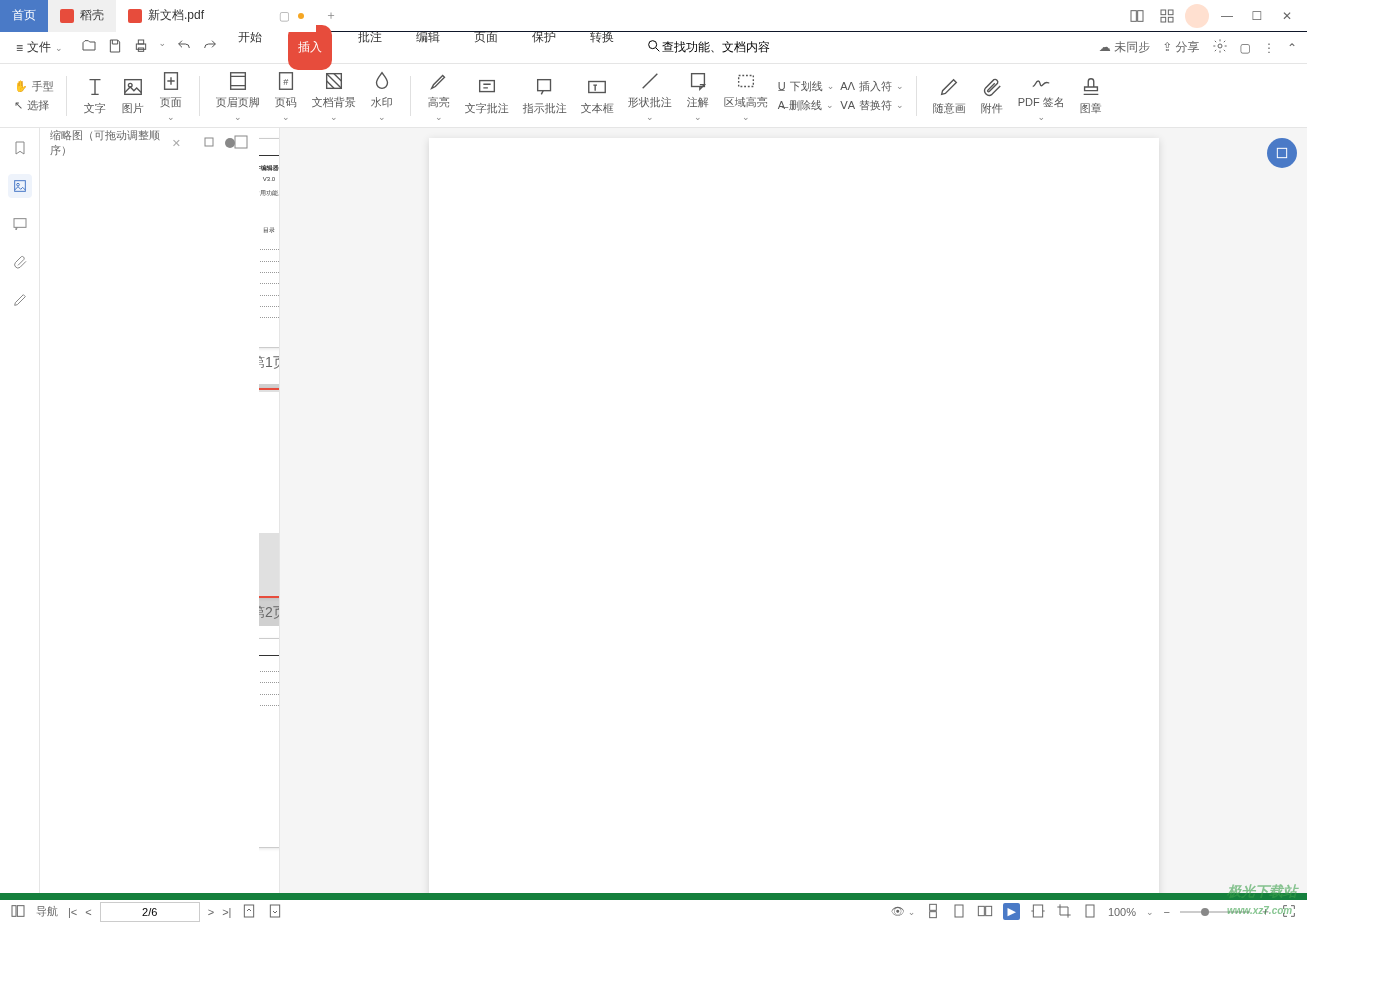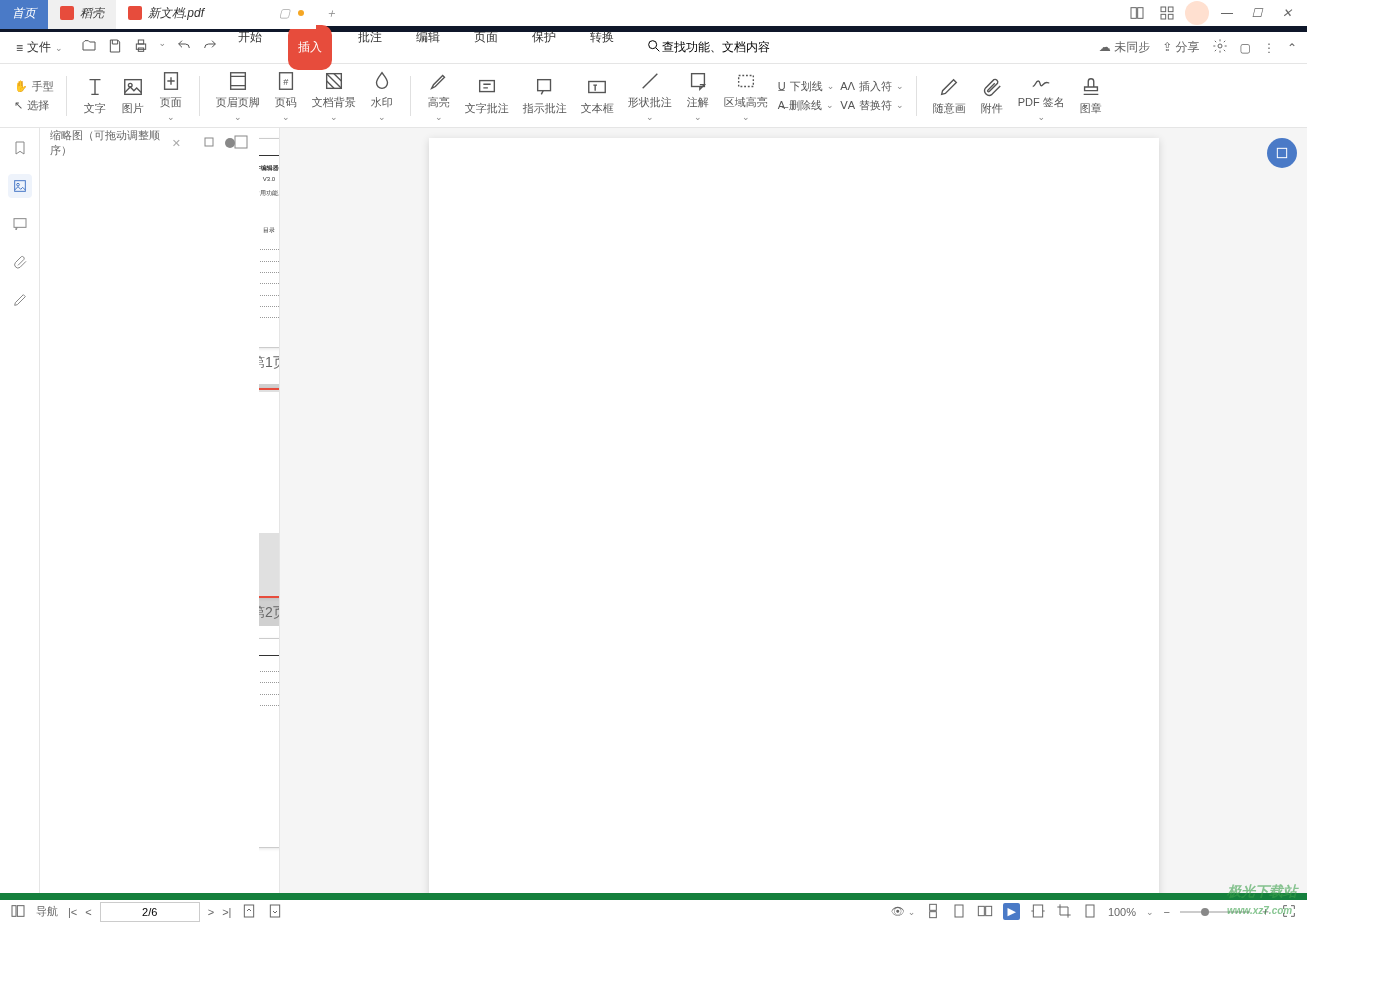--- a/index.html
+++ b/index.html
@@ -1,17 +1,17 @@
 <!DOCTYPE html>
 <html><head>
 <meta charset="utf-8">
 <style>
 *{margin:0;padding:0;box-sizing:border-box;font-family:"Microsoft YaHei",Arial,sans-serif;}
 body{background:#fff;font-size:12px;color:#333;overflow:hidden;width:1307px;height:923px;position:relative;}
-.titlebar{height:32px;display:flex;align-items:center;background:#fff;border-bottom:6px solid #0f172a;font-style:italic;}
+.titlebar{height:32px;display:flex;align-items:center;background:#fff;border-bottom:1px solid #0f172a;}
 .tab{height:32px;display:flex;align-items:center;padding:0 12px;font-size:12px;cursor:pointer;position:relative;}
 .tab-home{background:#4a7ac7;color:#fff;}
 .tab-dock{background:#f0f0f0;}
 .tab-doc{background:#fff;min-width:200px;position:relative;}
 .tab-pdf-icon{width:14px;height:14px;background:#e74c3c;border-radius:2px;margin-right:6px;display:inline-block;}
 .tab-dock-icon{width:14px;height:14px;background:#e74c3c;border-radius:2px;margin-right:6px;display:inline-block;}
 .tab-close-hint{margin-left:auto;display:flex;gap:8px;align-items:center;}
 .tab-dot{width:6px;height:6px;background:#f5a623;border-radius:50%;}
 .tab-plus{width:30px;display:flex;align-items:center;justify-content:center;color:#888;}
 .win-controls{margin-left:auto;display:flex;align-items:center;gap:6px;padding-right:8px;}

